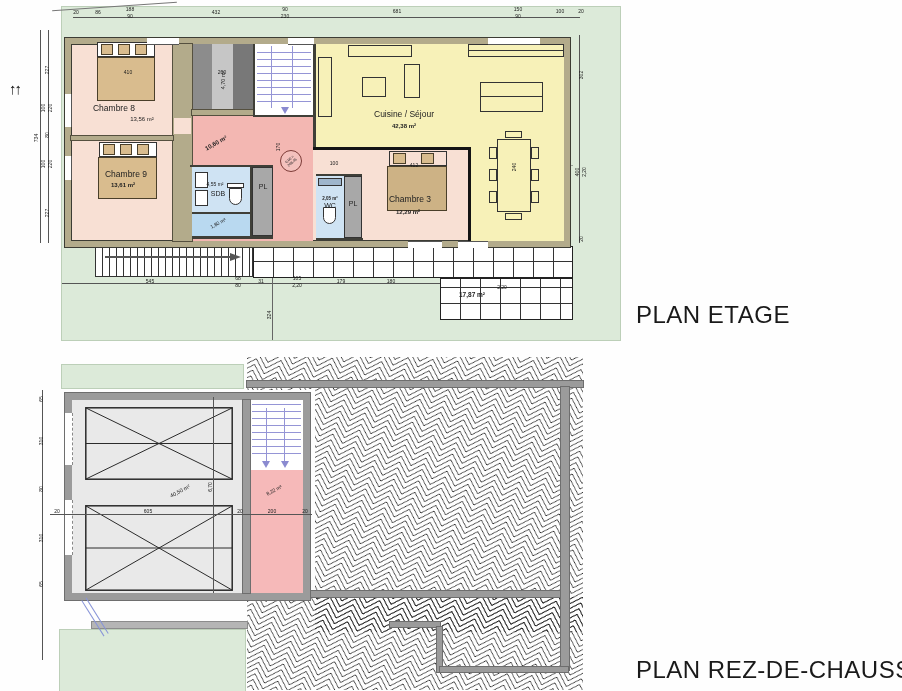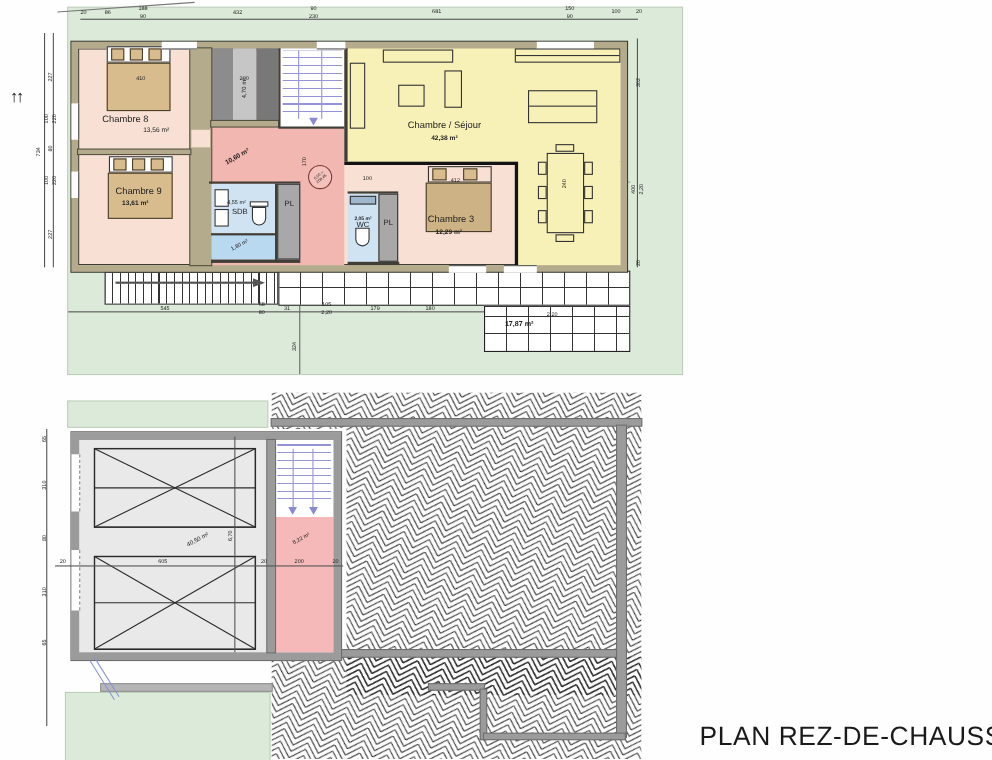--- a/index.html
+++ b/index.html
@@ -175,21 +175,21 @@
     <div class="abs" style="left:65px;top:156px;width:6px;height:24px;background:#fff;border-right:1px solid #555;"></div>
     <div class="abs" style="left:408px;top:241px;width:34px;height:6px;background:#fff;border-top:1px solid #555;"></div>
     <div class="abs" style="left:458px;top:241px;width:30px;height:6px;background:#fff;border-top:1px solid #555;"></div>
 
     <div class="room-name" style="left:114px;top:108px;">Chambre 8</div>
     <div class="room-area" style="left:142px;top:119px;font-weight:normal;">13,56 m²</div>
     <div class="room-name" style="left:126px;top:174px;">Chambre 9</div>
     <div class="room-area" style="left:123px;top:185px;">13,61 m²</div>
     <div class="room-name" style="left:410px;top:199px;">Chambre 3</div>
     <div class="room-area" style="left:408px;top:212px;">12,29 m²</div>
-    <div class="room-name" style="left:404px;top:114px;">Chambre / Séjour</div>
+    <div class="room-name" style="left:404px;top:114px;">Cuisine / Séjour</div>
     <div class="room-area" style="left:404px;top:126px;">42,38 m²</div>
   </div>
 
   <div>
 
     <div class="green" style="left:62px;top:365px;width:181px;height:23px;"></div>
     <div class="green" style="left:60px;top:630px;width:185px;height:61px;"></div>
 
     <svg class="abs" style="left:245px;top:355px;" width="340" height="336" viewBox="0 0 340 336">
       <defs>
@@ -252,20 +252,21 @@
     <div class="abs" style="left:92px;top:596px;width:4px;height:42px;border-left:1px solid #8894d8;border-right:1px solid #8894d8;transform:rotate(-32deg);"></div>
 
     <div class="dimline" style="left:42px;top:390px;width:1px;height:270px;"></div>
     <div class="dimline" style="left:50px;top:514px;width:262px;height:1px;"></div>
     <div class="dimline" style="left:213px;top:397px;width:1px;height:196px;"></div>
 
     <div class="room-area" style="left:180px;top:491px;transform:translate(-50%,-50%) rotate(-28deg);font-weight:normal;font-size:5.5px;">40,50 m²</div>
     <div class="room-area" style="left:274px;top:490px;transform:translate(-50%,-50%) rotate(-28deg);font-weight:normal;font-size:5px;">8,22 m²</div>
   </div>
 
+  <div class="title" style="left:636px;top:301px;">PLAN ETAGE</div>
   <div class="title" style="left:636px;top:656px;">PLAN REZ-DE-CHAUSSEE</div>
 
   <div>
       <span class="dim" style="left: 76px; top: 12px; transform: translate(-50%, -50%) rotate(0deg);">20</span>
       <span class="dim" style="left: 98px; top: 12px; transform: translate(-50%, -50%) rotate(0deg);">86</span>
       <span class="dim" style="left: 130px; top: 9px; transform: translate(-50%, -50%) rotate(0deg);">188</span>
       <span class="dim" style="left: 130px; top: 16px; transform: translate(-50%, -50%) rotate(0deg);">90</span>
       <span class="dim" style="left: 216px; top: 12px; transform: translate(-50%, -50%) rotate(0deg);">432</span>
       <span class="dim" style="left: 285px; top: 9px; transform: translate(-50%, -50%) rotate(0deg);">90</span>
       <span class="dim" style="left: 285px; top: 16px; transform: translate(-50%, -50%) rotate(0deg);">230</span>

